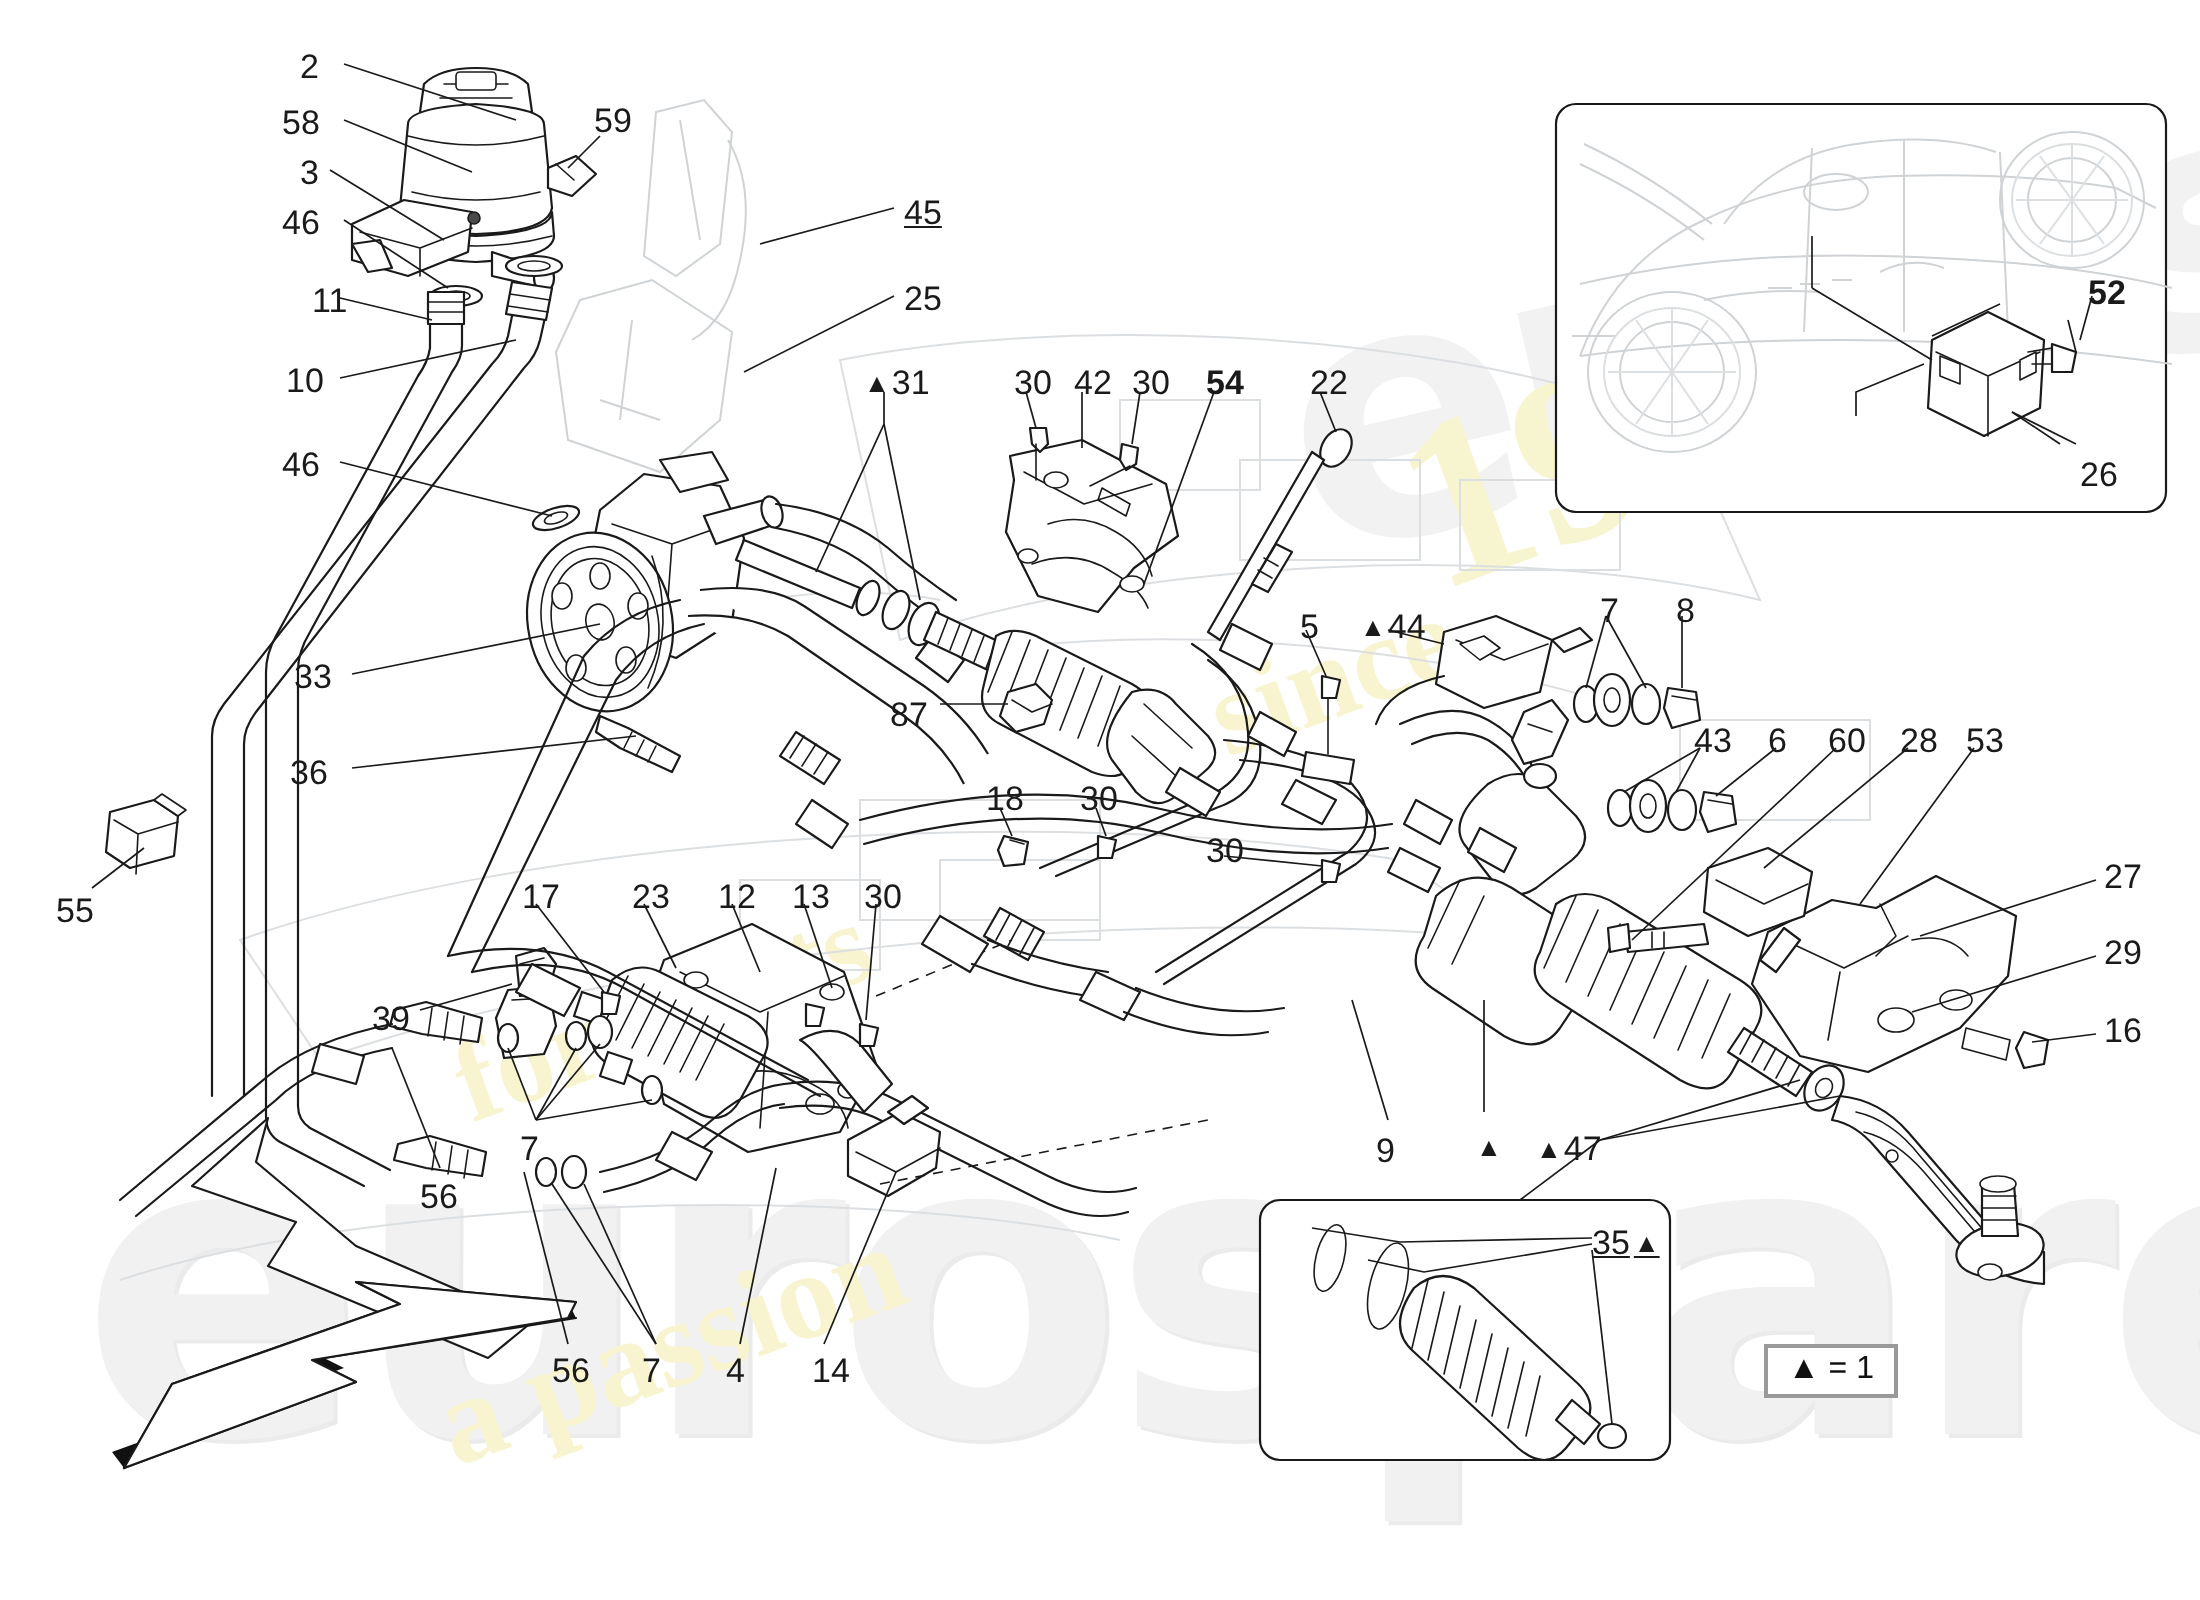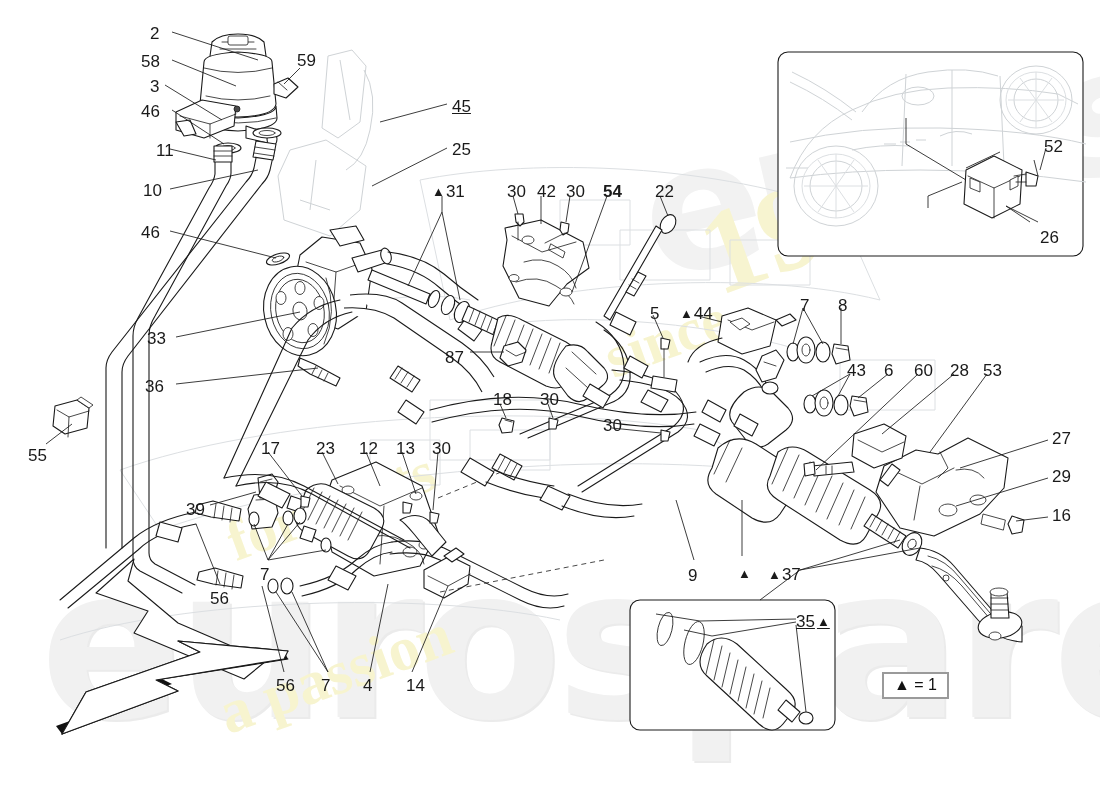--- a/index.html
+++ b/index.html
@@ -638,26 +638,26 @@
       <div class="lbl" style="left: 359px; top: 440px;">12</div>
       <div class="lbl" style="left: 396px; top: 440px;">13</div>
       <div class="lbl" style="left: 432px; top: 440px;">30</div>
       <div class="lbl" style="left: 1052px; top: 430px;">27</div>
       <div class="lbl" style="left: 1052px; top: 468px;">29</div>
       <div class="lbl" style="left: 186px; top: 501px;">39</div>
       <div class="lbl" style="left: 1052px; top: 507px;">16</div>
       <div class="lbl" style="left: 260px; top: 566px;">7</div>
       <div class="lbl" style="left: 688px; top: 567px;">9</div>
       <div class="lbl tri tri-only" style="left: 738px; top: 566px;"></div>
-      <div class="lbl tri" style="left: 768px; top: 566px;">37</div>
+      <div class="lbl tri" style="left: 768px; top: 566px;">47</div>
       <div class="lbl" style="left: 210px; top: 590px;">56</div>
       <div class="lbl tri-after" style="left: 796px; top: 613px; text-decoration: underline;">35</div>
       <div class="lbl" style="left: 276px; top: 677px;">56</div>
       <div class="lbl" style="left: 321px; top: 677px;">7</div>
       <div class="lbl" style="left: 363px; top: 677px;">4</div>
       <div class="lbl" style="left: 406px; top: 677px;">14</div>
-      <div class="lbl" style="left: 1044px; top: 138px;">52</div>
+      <div class="lbl" style="left: 1044px; top: 138px; font-weight: bold;">52</div>
       <div class="lbl" style="left: 1040px; top: 229px;">26</div>
     </div>
 
   <div class="legend-box">▲ = 1</div>
 
 </div>
 
 </body></html>

